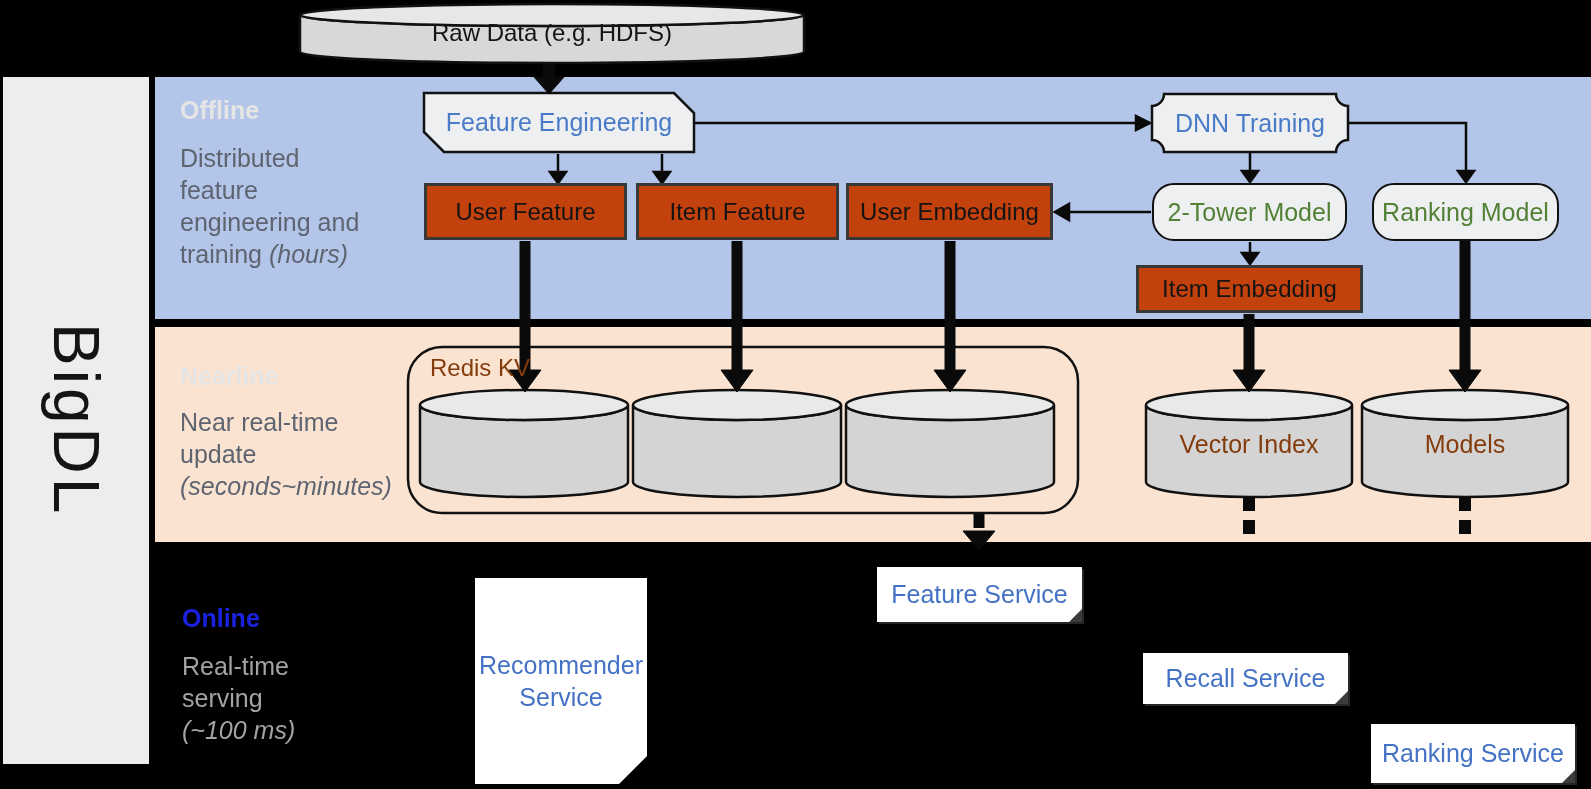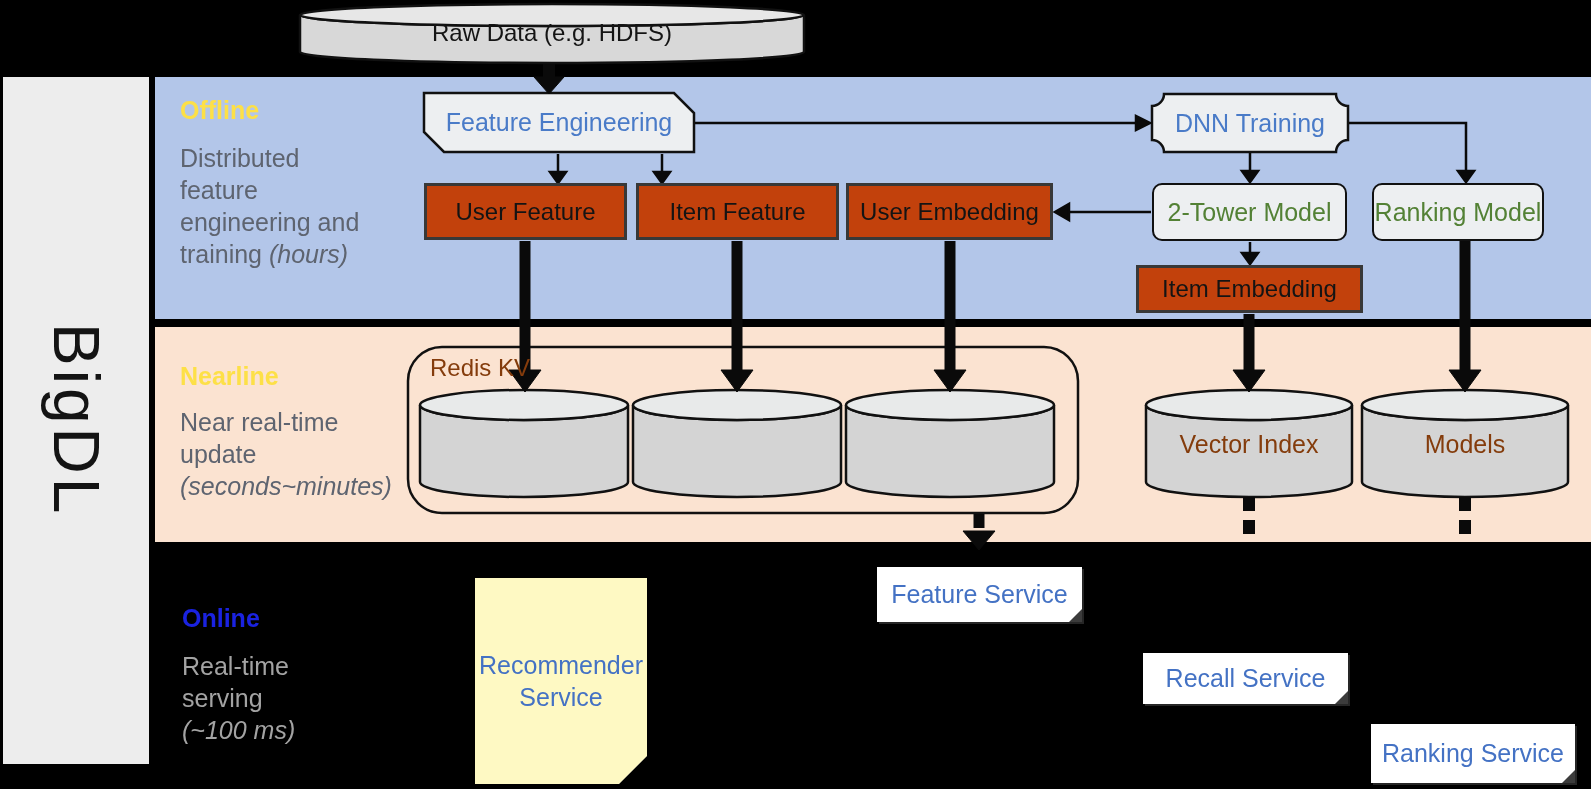--- a/index.html
+++ b/index.html
@@ -8,48 +8,48 @@
 
   
   .band{position:absolute;}
   #band-bigdl{left:3px;top:77px;width:146px;height:687px;background:#ededed;
               display:flex;align-items:center;justify-content:center;}
   .bigdl-text{writing-mode:vertical-rl;font-size:64px;color:#141414;letter-spacing:4px;line-height:1;}
   #band-offline{left:155px;top:77px;width:1436px;height:242px;background:#b3c6e9;}
   #band-nearline{left:155px;top:327px;width:1436px;height:215px;background:#fbe3d1;}
 
   
-  .sec-label{position:absolute;font-size:25px;font-weight:600;color:#fde047;z-index:3;}
+  .sec-label{position:absolute;font-size:25px;font-weight:600;color:#e5e5e5;z-index:3;}
   .sec-desc{position:absolute;font-size:25px;color:#5e6470;line-height:1.28;z-index:3;}
   .sec-desc .it{font-style:italic;}
   #online-label{color:#1a22e0;font-weight:700;}
   #online-desc{color:#a3a3a3;}
 
   
   #diagram-svg{position:absolute;left:0;top:0;width:1591px;height:789px;z-index:2;}
 
   
   .node-label{position:absolute;display:flex;align-items:center;justify-content:center;
               text-align:center;z-index:4;}
   .box-dark{position:absolute;background:#c2410c;border:3px solid #383838;color:#141414;
             font-size:24px;display:flex;align-items:center;justify-content:center;z-index:4;box-sizing:border-box;}
-  .box-model{position:absolute;background:#edeff1;border:2.5px solid #111;border-radius:10px;
+  .box-model{position:absolute;background:#edeff1;border:2.5px solid #111;border-radius:22px;
              color:#538135;font-size:25px;display:flex;align-items:center;justify-content:center;z-index:4;box-sizing:border-box;}
   .shape-text-blue{color:#4a7bc8;font-size:25px;}
   .cyl-label{color:#843c0c;font-size:25px;}
   #redis-label{justify-content:flex-start;color:#843c0c;font-size:24px;}
   #raw-label{color:#141414;font-size:24px;}
 
   
   .service{position:absolute;background:#ffffff;color:#4472c4;font-size:25px;
            display:flex;align-items:center;justify-content:center;text-align:center;z-index:4;
            box-shadow:2px 2px 0 rgba(150,150,150,.25);}
   .service .dogear{position:absolute;right:0;bottom:0;width:0;height:0;border-style:solid;
            border-width:0 0 13px 13px;border-color:transparent transparent #3c3c3c transparent;}
-  #recommender-doc{position:absolute;left:475px;top:578px;width:172px;height:206px;background:#fef9c3;
+  #recommender-doc{position:absolute;left:475px;top:578px;width:172px;height:206px;background:#ffffff;
            z-index:4;display:flex;align-items:center;justify-content:center;text-align:center;
            color:#4472c4;font-size:25px;line-height:1.3;
            clip-path:polygon(0 0,100% 0,100% calc(100% - 28px),calc(100% - 28px) 100%,0 100%);}
   #recommender-doc .dogear{position:absolute;right:0;bottom:0;width:0;height:0;border-style:solid;
            border-width:0 0 28px 28px;border-color:transparent transparent #bfbfbf transparent;}
 </style>
 </head>
 <body>
 
 <div id="stage">
@@ -150,21 +150,21 @@
   <div class="node-label" id="redis-label" style="left:430px;top:352px;width:160px;height:32px;">Redis KV</div>
   <div class="node-label cyl-label" style="left:1146px;top:426px;width:206px;height:36px;">Vector Index</div>
   <div class="node-label cyl-label" style="left:1362px;top:426px;width:206px;height:36px;">Models</div>
 
   <div class="box-dark" style="left:424px;top:183px;width:203px;height:57px;">User Feature</div>
   <div class="box-dark" style="left:636px;top:183px;width:203px;height:57px;">Item Feature</div>
   <div class="box-dark" style="left:846px;top:183px;width:207px;height:57px;">User Embedding</div>
   <div class="box-dark" style="left:1136px;top:265px;width:227px;height:48px;">Item Embedding</div>
 
   <div class="box-model" style="left:1152px;top:183px;width:195px;height:58px;">2-Tower Model</div>
-  <div class="box-model" style="left:1372px;top:183px;width:172px;height:58px;">Ranking Model</div>
+  <div class="box-model" style="left:1372px;top:183px;width:187px;height:58px;">Ranking Model</div>
 
   <div id="recommender-doc">
     <span>Recommender Service</span>
     <span class="dogear"></span>
   </div>
   <div class="service" style="left:877px;top:567px;width:205px;height:55px;">
     <span>Feature Service</span>
     <span class="dogear"></span>
   </div>
   <div class="service" style="left:1143px;top:653px;width:205px;height:51px;">

